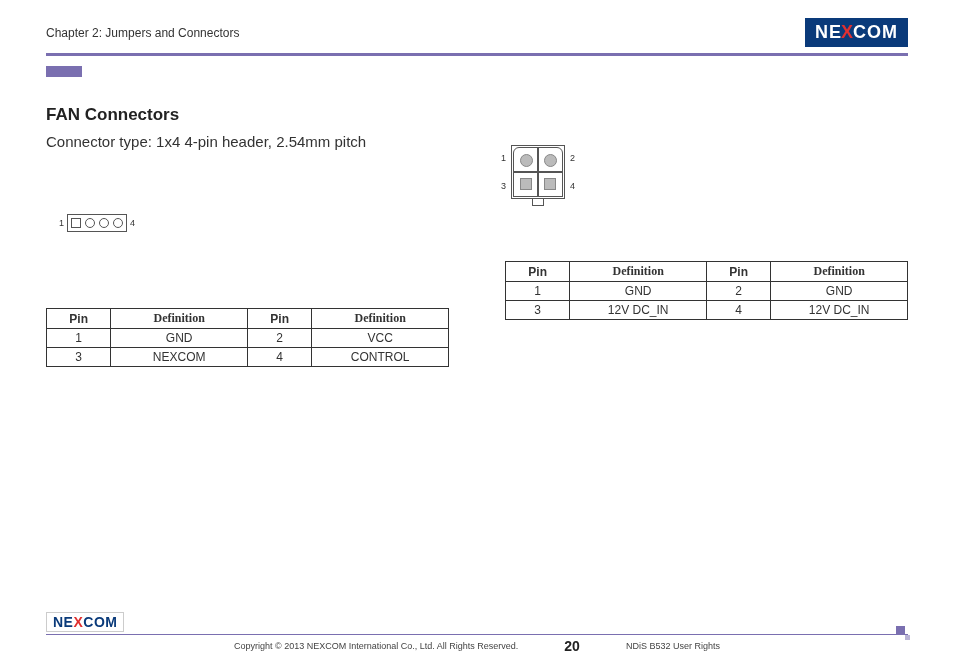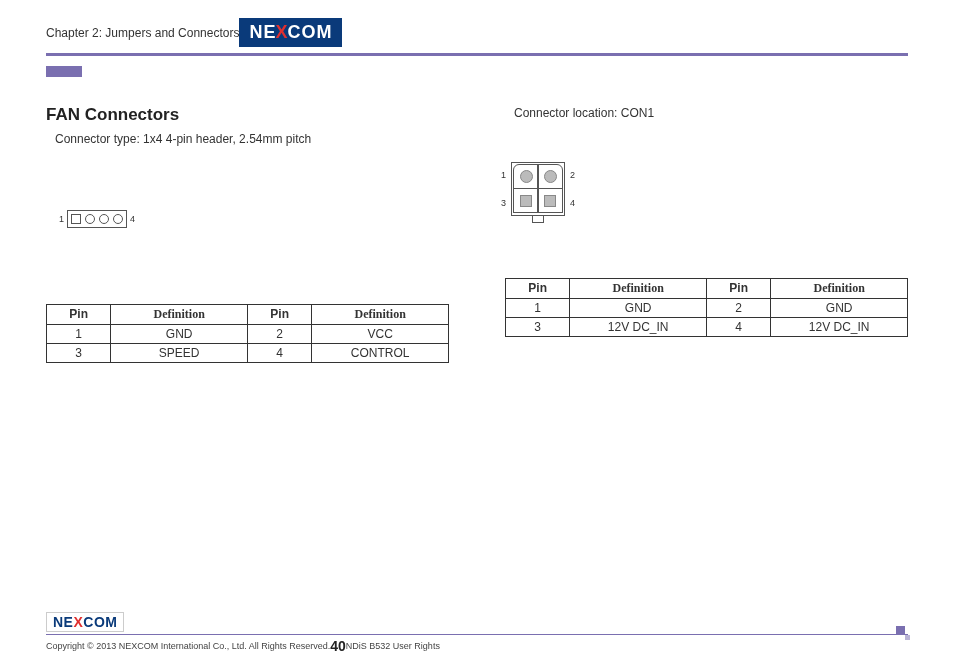--- a/index.html
+++ b/index.html
@@ -7,21 +7,21 @@
     width: 954px;
     height: 672px;
     font-family: Arial, Helvetica, sans-serif;
     color: #333;
     background: #fff;
     position: relative;
     padding: 18px 46px 0 46px;
   }
   .header-row {
     display: flex;
-    justify-content: flex-start;
+    justify-content: space-between;
     align-items: center;
     border-bottom: 3px solid #7a6fb0;
     padding-bottom: 6px;
   }
   .chapter-title { font-size: 12px; color: #333; }
   .logo {
     background: #0a3a7a;
     color: #fff;
     font-weight: bold;
     font-size: 18px;
@@ -37,21 +37,21 @@
     background: #7a6fb0;
     margin-top: 10px;
   }
   .columns {
     display: flex;
     gap: 56px;
     margin-top: 28px;
   }
   .col { flex: 1; }
   .sec-title { font-size: 17px; font-weight: bold; color: #222; margin-bottom: 6px; }
-  .sec-desc { font-size: 12px; color: #333; line-height: 1.4; margin-left: 9px; }
+  .sec-desc { font-size: 15px; color: #333; line-height: 1.4; }
   .diagram-area { height: 120px; position: relative; margin-top: 28px; }
   
   .fan-conn {
     position: absolute;
     left: 10px;
     top: 34px;
     display: flex;
     align-items: center;
   }
   .fan-num { font-size: 9px; color: #333; margin: 0 3px; }
@@ -154,24 +154,25 @@
     display: flex;
     align-items: center;
     border: 1px solid #ccc;
     padding: 1px 6px;
     margin-bottom: 2px;
     width: fit-content;
   }
   .footer-logo .x { color: #e03030; }
   .footer-row2 {
     display: flex;
-    justify-content: flex-start;
+    justify-content: center;
     align-items: center;
     font-size: 9px;
     color: #444;
+    gap: 46px;
   }
   .page-num {
     font-weight: bold;
     font-size: 14px;
     color: #222;
   }
   .corner-deco {
     position: absolute;
     right: 44px;
     bottom: 32px;
@@ -221,30 +222,29 @@
         <th class="defcol">Definition</th>
       </tr>
       <tr>
         <td>1</td>
         <td>GND</td>
         <td>2</td>
         <td>VCC</td>
       </tr>
       <tr>
         <td>3</td>
-        <td>SPEED</td>
+        <td>NEXCOM</td>
         <td>4</td>
         <td>CONTROL</td>
       </tr>
     </tbody>
       </table>
   </div>
 
   <div class="col">
-    <div class="sec-desc">Connector location: CON1</div>
 
     <div class="diagram-area">
       <div class="dc-conn">
         <span class="dc-num dc-n1">1</span>
         <span class="dc-num dc-n2">2</span>
         <span class="dc-num dc-n3">3</span>
         <span class="dc-num dc-n4">4</span>
         <div class="dc-frame">
           <div class="dc-cell tl">
               <div class="dc-pin-c"></div>
@@ -296,16 +296,16 @@
 
 <div class="footer">
   <div class="footer-logo">
     <span>NE</span>
       <span class="x">X</span>
       <span>COM</span>
   </div>
   <div class="footer-line"></div>
   <div class="footer-row2">
     <span>Copyright © 2013 NEXCOM International Co., Ltd. All Rights Reserved.</span>
-    <span class="page-num">40</span>
+    <span class="page-num">20</span>
     <span>NDiS B532 User Rights</span>
   </div>
 </div>
 
 </body></html>

